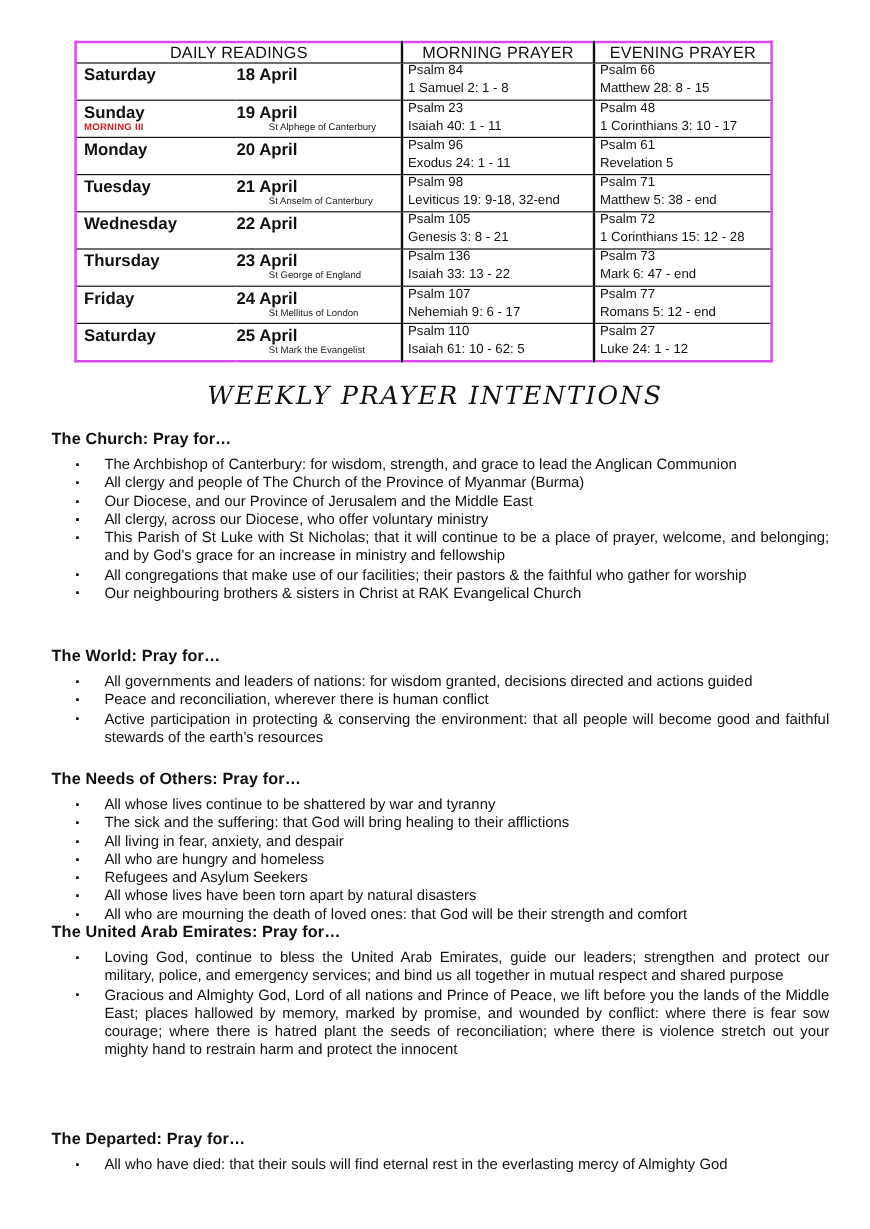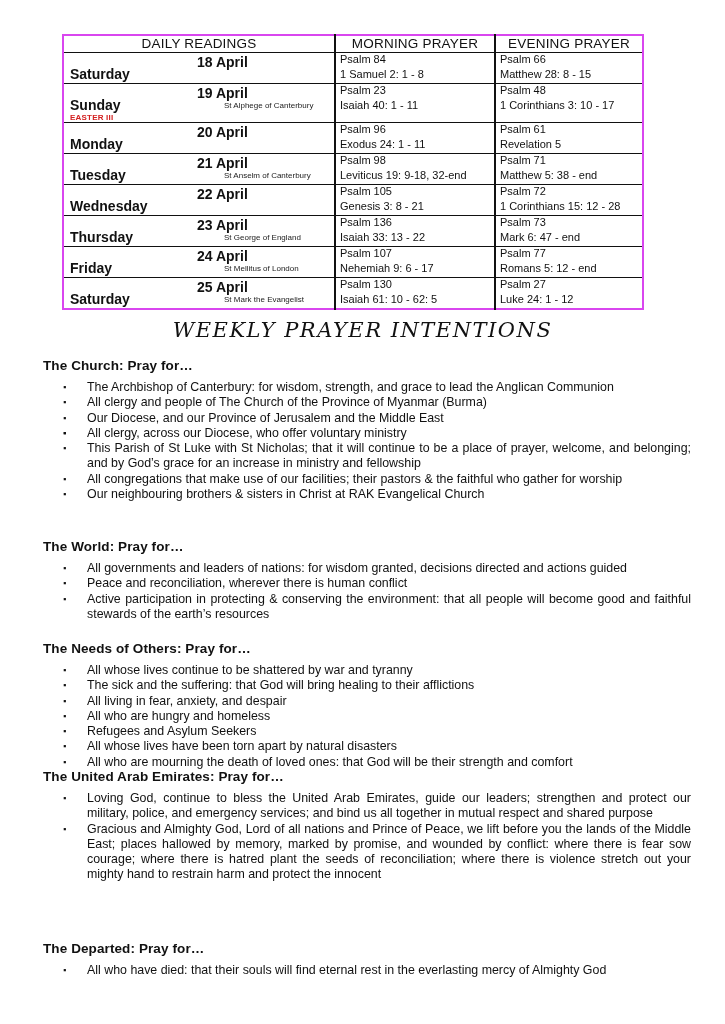--- a/index.html
+++ b/index.html
@@ -18,21 +18,21 @@
   }
   .readings th {
     font-size: 13.5px; font-weight: normal; height: 16px; line-height: 16px;
     text-align: center; letter-spacing: 0.2px;
   }
   .readings th.h-morning, .readings th.h-evening { border-left: 2px solid #111; }
   .readings td.c-day { border-right: none; padding-left: 6px; }
   .readings td.c-date { border-left: none; padding-left: 0; }
   .readings td.c-morning, .readings td.c-evening { border-left: 2px solid #111; padding-left: 4px; }
   .readings tr.row td { height: 30px; }
-  .day-name { font-weight: bold; font-size: 14px; line-height: 16px; display: block; margin-top: 13px; }
+  .day-name { font-weight: bold; font-size: 14px; line-height: 16px; display: block; margin-top: 1px; }
   .day-note { color: #d32020; font-weight: bold; font-size: 8px; line-height: 9px; display: block; letter-spacing: 0.2px; }
   .date { font-weight: bold; font-size: 14px; line-height: 16px; display: block; margin-top: 1px; }
   .saint { font-size: 8px; line-height: 9px; display: block; color: #222; padding-left: 27px; }
   .read { font-size: 11px; line-height: 13px; display: block; }
   .read + .read { margin-top: 2px; }
 
   
   .title {
     position: absolute; left: 0; width: 725px; top: 318px; text-align: center;
     font-family: "DejaVu Serif", serif; font-style: italic; font-size: 21px;
@@ -81,21 +81,21 @@
           <span class="read">1 Samuel 2: 1 - 8</span>
         </td>
       <td class="c-evening">
           <span class="read">Psalm 66</span>
           <span class="read">Matthew 28: 8 - 15</span>
         </td>
     </tr>
     <tr class="row">
       <td class="c-day">
           <span class="day-name">Sunday</span>
-          <span class="day-note">EASTER III</span>
+          <span class="day-note">MORNING III</span>
         </td>
       <td class="c-date">
           <span class="date">19 April</span>
           <span class="saint">St Alphege of Canterbury</span>
         </td>
       <td class="c-morning">
           <span class="read">Psalm 23</span>
           <span class="read">Isaiah 40: 1 - 11</span>
         </td>
       <td class="c-evening">
@@ -188,21 +188,21 @@
     </tr>
     <tr class="row">
       <td class="c-day">
           <span class="day-name">Saturday</span>
         </td>
       <td class="c-date">
           <span class="date">25 April</span>
           <span class="saint">St Mark the Evangelist</span>
         </td>
       <td class="c-morning">
-          <span class="read">Psalm 130</span>
+          <span class="read">Psalm 110</span>
           <span class="read">Isaiah 61: 10 - 62: 5</span>
         </td>
       <td class="c-evening">
           <span class="read">Psalm 27</span>
           <span class="read">Luke 24: 1 - 12</span>
         </td>
     </tr>
   </tbody>
 </table>
 

